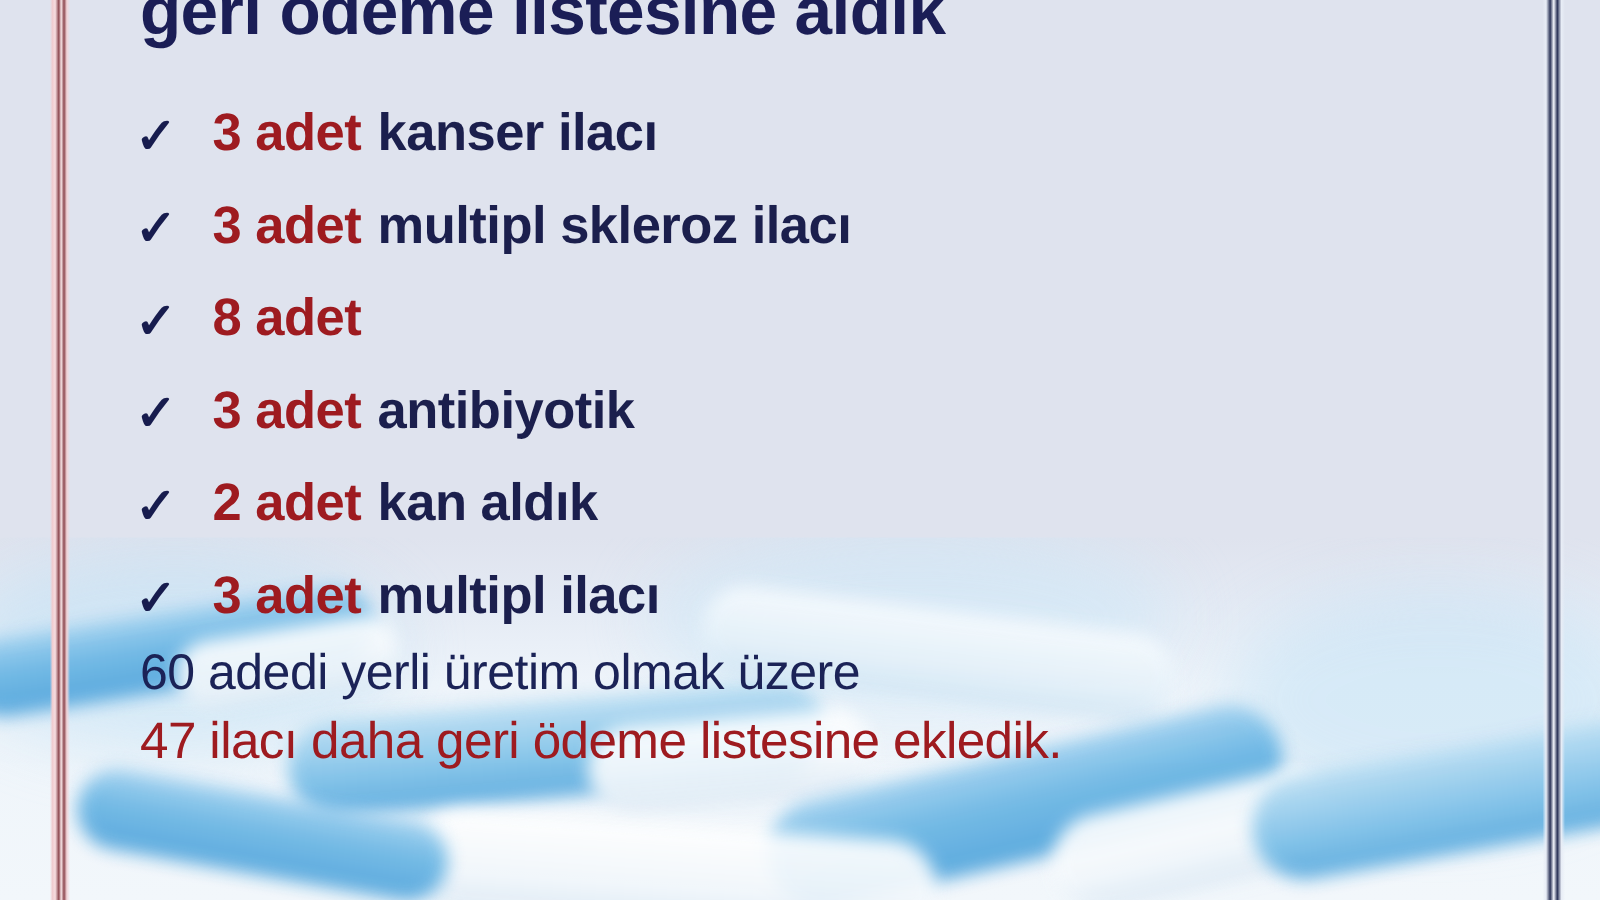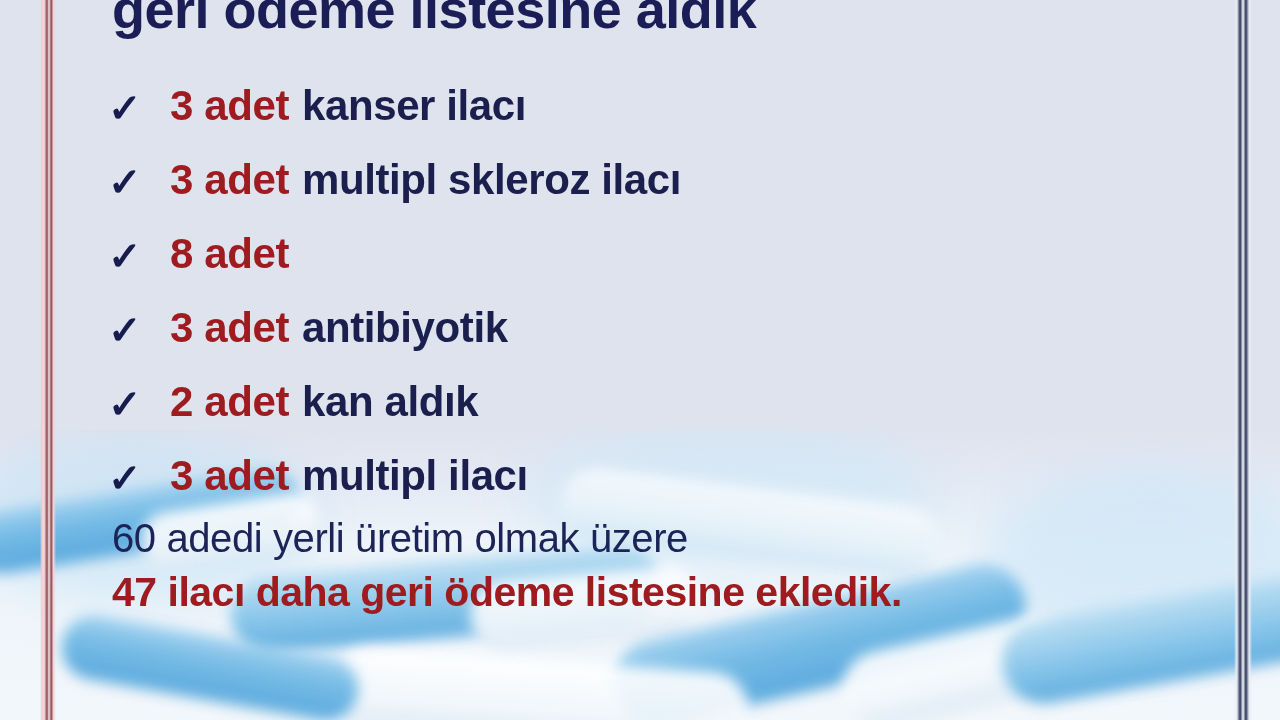--- a/index.html
+++ b/index.html
@@ -143,21 +143,21 @@
   .footer-line1 {
     color: #1b2357;
     font-size: 40px;
     font-weight: 400;
     letter-spacing: -0.4px;
     white-space: nowrap;
   }
   .footer-line2 {
     color: #9e1b20;
     font-size: 41px;
-    font-weight: 700;
+    font-weight: 400;
     letter-spacing: -0.5px;
     white-space: nowrap;
     margin-top: 8px;
   }
 </style>
 </head>
 <body>
 
 <div id="poster">
 

